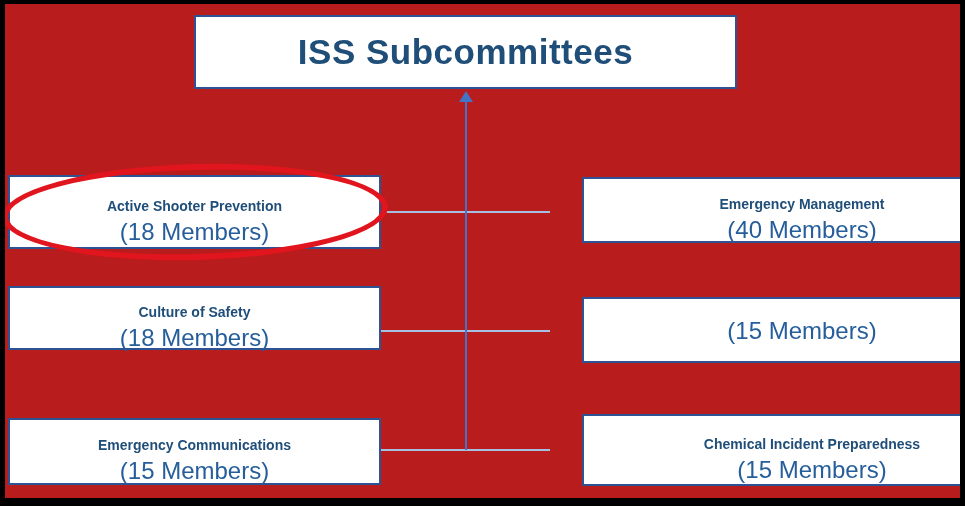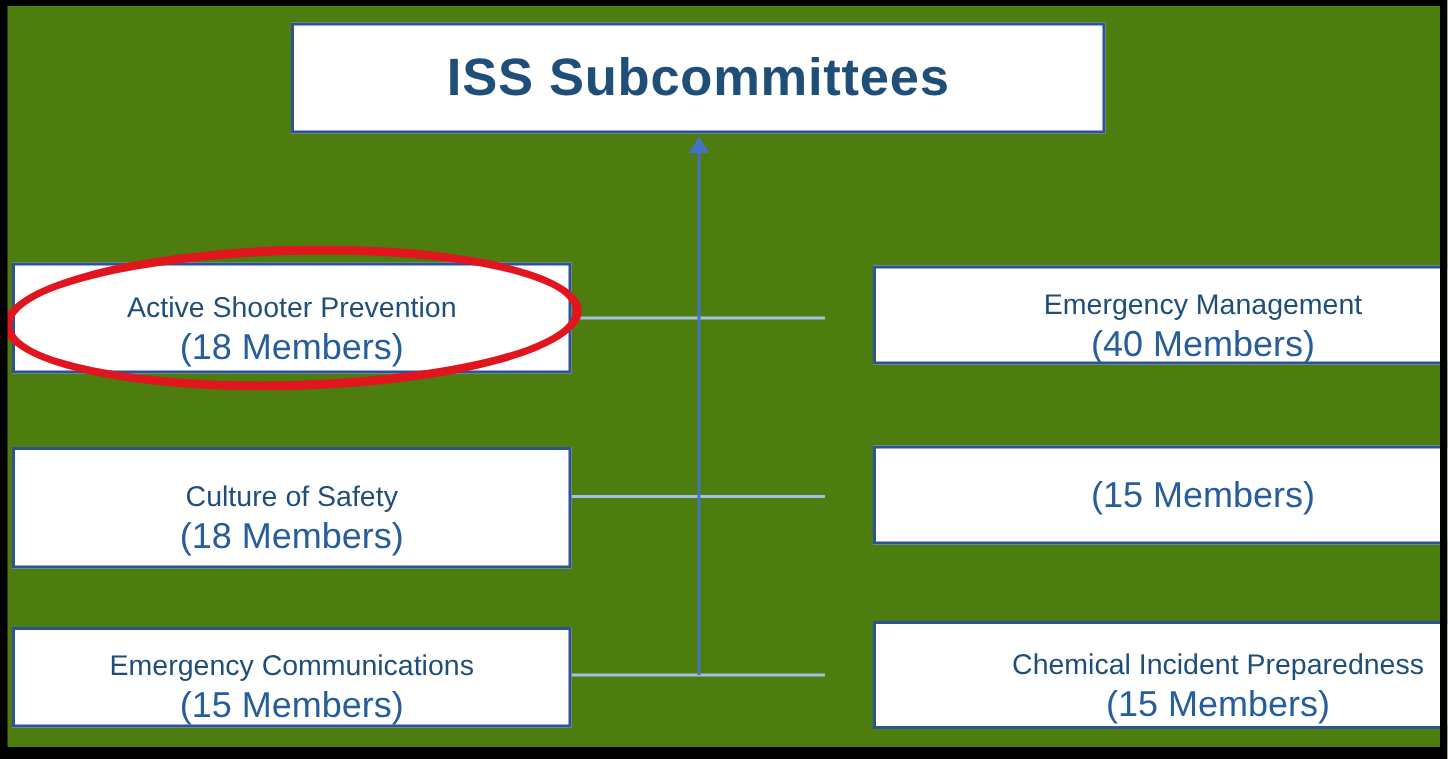--- a/index.html
+++ b/index.html
@@ -2,21 +2,21 @@
 <html><head>
 <meta charset="utf-8">
 <style>
   html, body { margin: 0; padding: 0; background: #ffffff; }
   body { font-family: "Liberation Sans", sans-serif; }
 
   .canvas {
     position: relative;
     width: 965px;
     height: 506px;
-    background: #4d7c0f;
+    background: #b91c1c;
     overflow: hidden;
   }
 
   
   .frame-border {
     position: absolute;
     inset: 0;
     border: 5px solid #000000;
     border-top-width: 4px;
     border-bottom-width: 8px;
@@ -81,30 +81,30 @@
     display: flex;
     flex-direction: column;
     align-items: center;
     justify-content: center;
     z-index: 2;
     text-align: center;
   }
   .node.left  { left: 8px;   width: 373px; }
   .node.right { left: 582px; width: 440px; }
   .node.l1 { top: 175px; height: 74px; }
-  .node.l2 { top: 298px; height: 81px; }
+  .node.l2 { top: 286px; height: 64px; }
   .node.l3 { top: 418px; height: 67px; }
   .node.r1 { top: 177px; height: 66px; }
   .node.r2 { top: 297px; height: 66px; }
   .node.r3 { top: 414px; height: 72px; padding-left: 20px; }
 
   .node-title {
     color: #1F4E79;
-    font-size: 19px;
-    font-weight: 400;
+    font-size: 14px;
+    font-weight: 700;
     line-height: 26px;
     white-space: nowrap;
     margin-top: 12px;
   }
   .node-members {
     color: #255E9B;
     font-size: 24px;
     font-weight: 400;
     line-height: 25px;
     white-space: nowrap;

